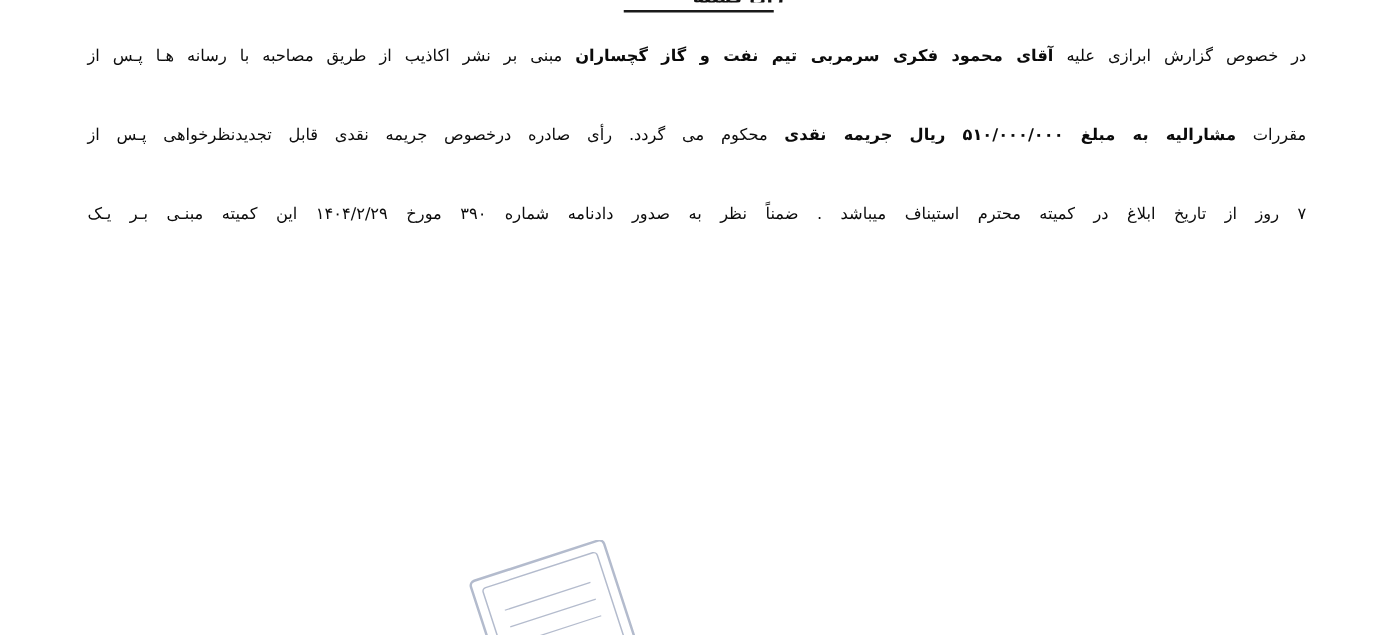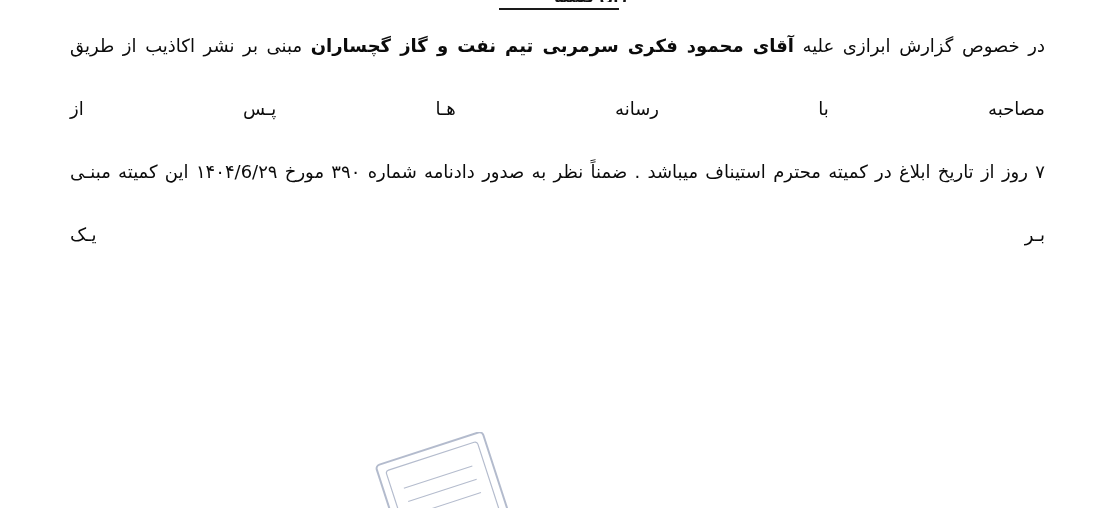--- a/index.html
+++ b/index.html
@@ -42,21 +42,21 @@
     font-size: 15px;
     font-weight: bold;
     color: #111;
     letter-spacing: 0;
     white-space: nowrap;
     overflow: hidden;
     height: 14px;
   }
   p.para {
     margin: 0 0 0 0;
-    font-size: 18px;
+    font-size: 13px;
     line-height: 63px;
     word-spacing: 1px;
     direction: rtl;
     text-align: justify;
     text-align-last: justify;
   }
   .b { font-weight: bold; }
   .watermark {
     position: absolute;
     right: 598px;
@@ -71,21 +71,22 @@
 </head>
 <body>
 
 <div id="page">
 
   <div class="doc-body">
     <div class="hdr-line"></div>
     <div class="hdr-text">رأی کمیته</div>
     <div id="paras">
         <p class="para"><span>در خصوص گزارش ابرازی علیه </span><span class="b">آقای محمود فکری سرمربی تیم نفت و گاز گچساران</span><span> مبنی بر نشر اکاذیب از طریق مصاحبه با رسانه هـا پـس از</span></p>
-        <p class="para"><span>۷ روز از تاریخ ابلاغ در کمیته محترم استیناف میباشد . ضمناً نظر به صدور دادنامه شماره ۳۹۰ مورخ ۱۴۰۴/6/۲۹ این کمیته مبنـی بـر یـک</span></p>
+        <p class="para"><span>مقررات </span><span class="b">مشارالیه به مبلغ ۵۱۰/۰۰۰/۰۰۰ ریال جریمه نقدی</span><span> محکوم می گردد. رأی صادره درخصوص جریمه نقدی قابل تجدیدنظرخواهی پـس از</span></p>
+        <p class="para"><span>۷ روز از تاریخ ابلاغ در کمیته محترم استیناف میباشد . ضمناً نظر به صدور دادنامه شماره ۳۹۰ مورخ ۱۴۰۴/۲/۲۹ این کمیته مبنـی بـر یـک</span></p>
       </div>
   </div>
 
   <div class="watermark">
     <svg viewBox="0 0 150 120" width="150" height="120" aria-hidden="true">
       <g transform="rotate(-18 75 60)" fill="none" stroke="#3b4f7d" stroke-width="2">
         <rect x="18" y="14" width="112" height="94" rx="4"></rect>
         <rect x="26" y="22" width="96" height="78" rx="3" stroke-width="1.2"></rect>
         <line x1="38" y1="44" x2="110" y2="44" stroke-width="1"></line>
         <line x1="38" y1="58" x2="110" y2="58" stroke-width="1"></line>

